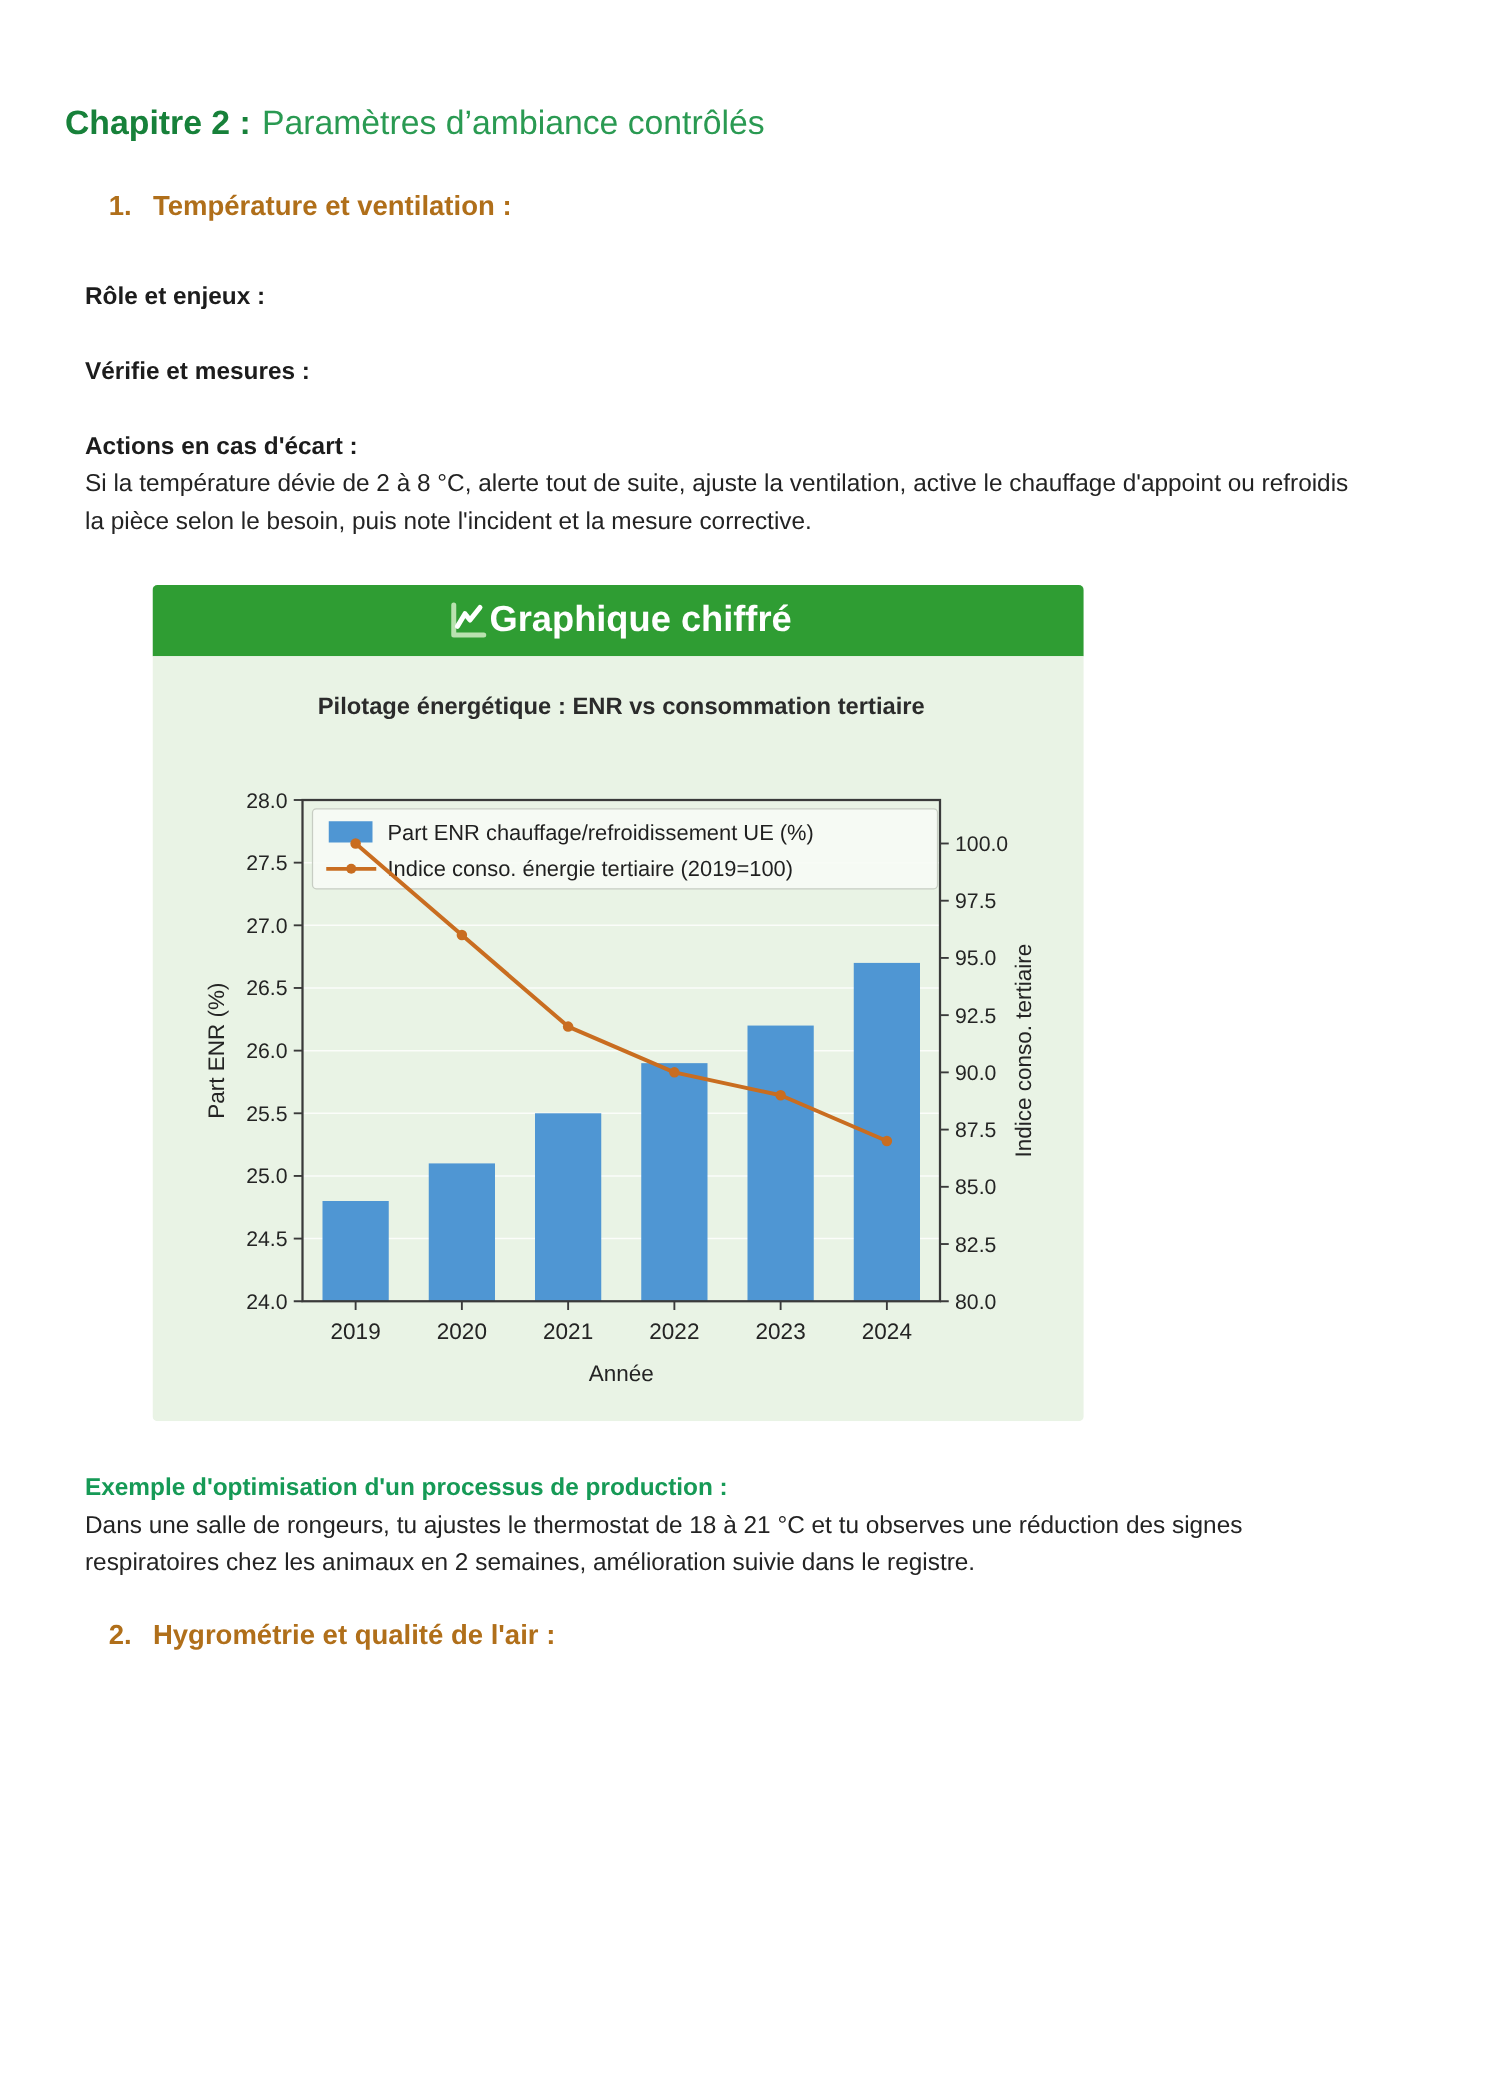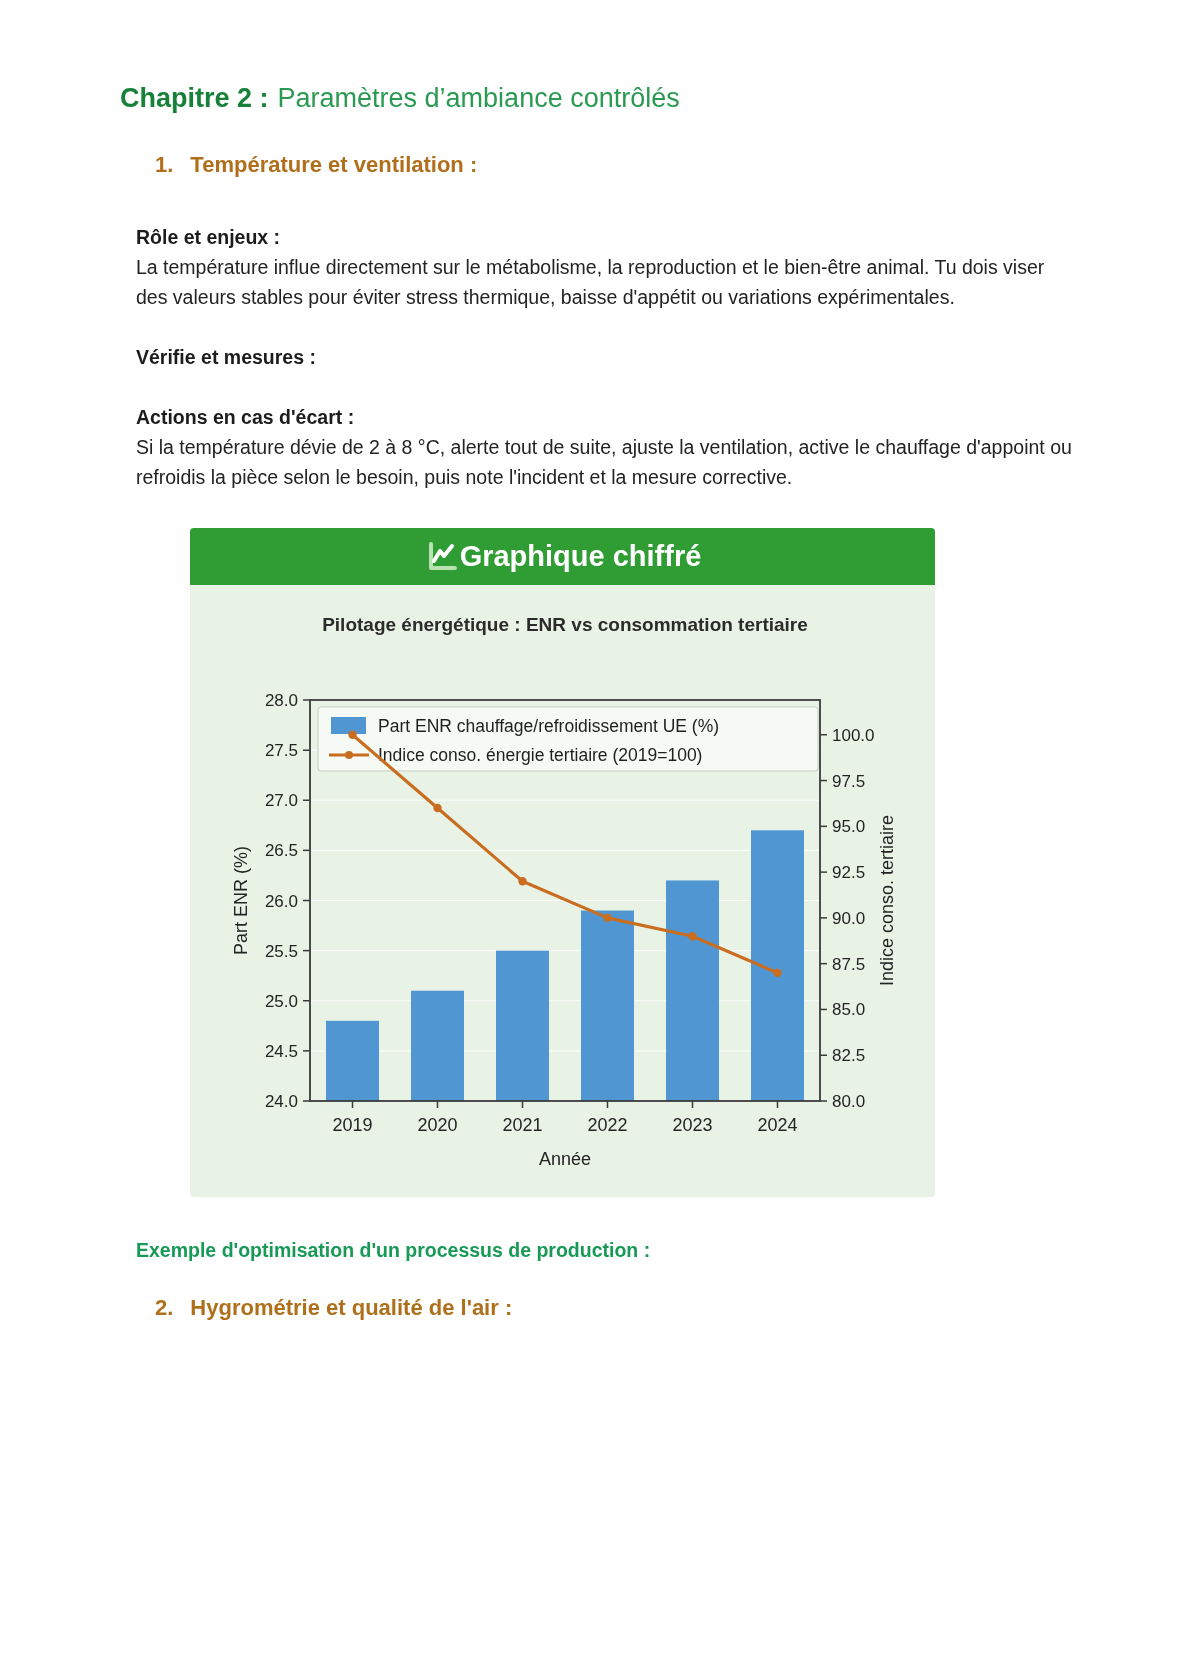--- a/index.html
+++ b/index.html
@@ -1,21 +1,21 @@
 <!DOCTYPE html>
 <html><head>
 <meta charset="utf-8">
 <style>
   html,body{margin:0;padding:0}
   body{
     width:1200px;height:1670px;overflow:hidden;background:#ffffff;
     font-family:"Liberation Sans",sans-serif;color:#222;
     -webkit-font-smoothing:antialiased;
   }
-  .page{padding:82px 120px 0 120px}
+  .page{padding:82px 120px 0 52px}
 
   h1.chapter{font-size:27px;line-height:32px;font-weight:400;margin:0 0 38px 0;color:#2a9a52}
   h1.chapter .chap-label{font-weight:700;color:#17813a;margin-right:9px}
 
   h2.section{
     font-size:22px;line-height:26px;font-weight:700;color:#b06f1a;
     margin:0 0 44px 0;padding-left:35px;display:flex;gap:17px;
   }
 
   .para{margin:0 0 30px 16px;font-size:19.5px;line-height:30px}
@@ -44,21 +44,20 @@
     <span class="chap-label">Chapitre 2 :</span><span class="chap-rest">Paramètres d’ambiance contrôlés</span>
   </h1>
 
   <h2 class="section">
     <span class="sec-num">1.</span>
     <span class="sec-title">Température et ventilation :</span>
   </h2>
 
   <div class="para">
     <div class="para-head">Rôle et enjeux :</div>
-    <div class="para-body">La température influe directement sur le métabolisme, la reproduction et le bien-être animal. Tu dois viser des valeurs stables pour éviter stress thermique, baisse d'appétit ou variations expérimentales.</div>
   </div>
 
   <div class="para">
     <div class="para-head">Vérifie et mesures :</div>
   </div>
 
   <div class="para">
     <div class="para-head">Actions en cas d'écart :</div>
     <div class="para-body">Si la température dévie de 2 à 8 °C, alerte tout de suite, ajuste la ventilation, active le chauffage d'appoint ou refroidis la pièce selon le besoin, puis note l'incident et la mesure corrective.</div>
   </div>
@@ -155,20 +154,21 @@
           <text x="375" y="46" text-anchor="middle" font-size="19" fill="#2b2b2b" font-weight="600">Pilotage énergétique : ENR vs consommation tertiaire</text>
           <text x="375" y="580" text-anchor="middle" font-size="18" fill="#242424">Année</text>
           <text x="0" y="0" text-anchor="middle" font-size="18" fill="#242424" transform="translate(57,315.5) rotate(-90)">Part ENR (%)</text>
           <text x="0" y="0" text-anchor="middle" font-size="18" fill="#242424" transform="translate(703,315.5) rotate(-90)">Indice conso. tertiaire</text>
         </svg>
     </div>
   </div>
 
   <div class="para example">
     <div class="para-head">Exemple d'optimisation d'un processus de production :</div>
+    <div class="para-body">Dans une salle de rongeurs, tu ajustes le thermostat de 18 à 21 °C et tu observes une réduction des signes respiratoires chez les animaux en 2 semaines, amélioration suivie dans le registre.</div>
   </div>
 
   <h2 class="section">
     <span class="sec-num">2.</span>
     <span class="sec-title">Hygrométrie et qualité de l'air :</span>
   </h2>
 
 </div>
 
 </body></html>

